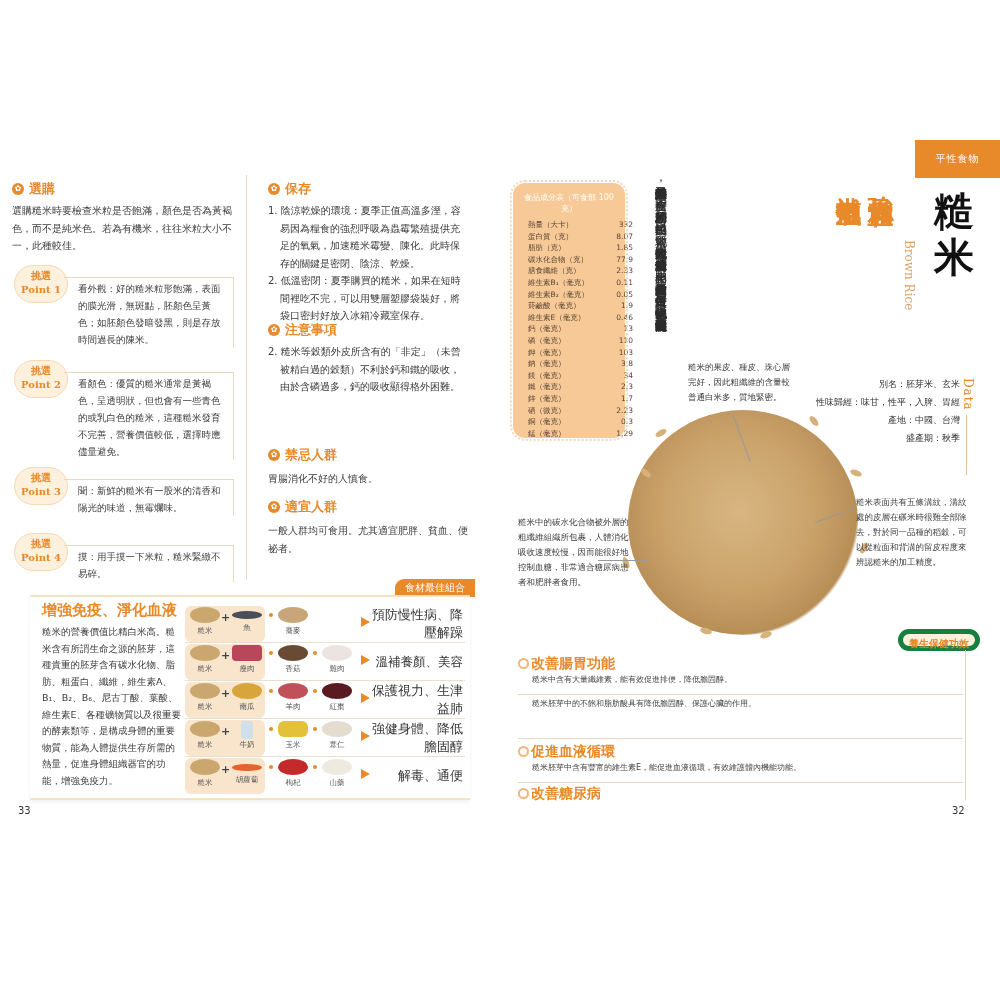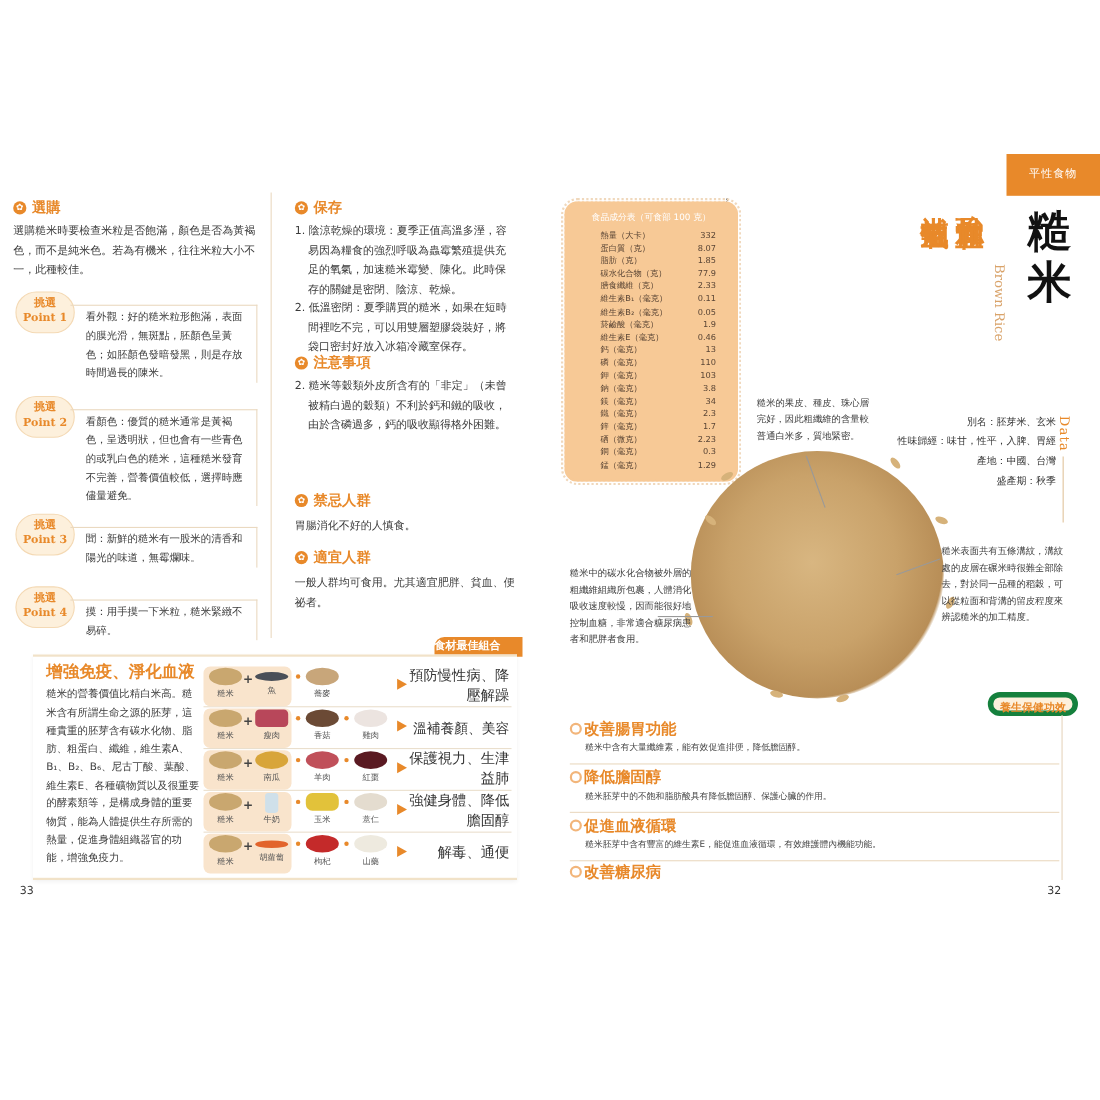--- a/index.html
+++ b/index.html
@@ -18,21 +18,21 @@
   .tip-badge .zh { font-size: 10px; line-height: 14px; margin-top: 3px; display: block; }
   .tip-badge .en { font-size: 10px; line-height: 14px; display: block; }
   .tip-body { position: absolute; left: 50px; top: 12px; width: 170px; padding-left: 14px; border-top: 1px solid #ead9c0; border-right: 1px solid #ead9c0; font-size: 9.5px; line-height: 17px; color: #3c3c3c; padding-top: 2px; padding-right: 4px; }
 
   .num-list li { list-style: none; padding-left: 12px; text-indent: -12px; font-size: 10px; line-height: 17.5px; }
 
   .divider-v { position: absolute; background: #ead9c0; width: 1px; }
 
   
   .combo-panel { position: absolute; left: 30px; top: 595px; width: 440px; height: 205px; background: #fff; border-top: 2px solid #f1e2c8; border-bottom: 2px solid #f1e2c8; box-shadow: 0 2px 4px rgba(0,0,0,0.06); }
-  .combo-tag { position: absolute; left: 395px; top: 579px; width: 80px; height: 18px; background: #e8892a; color: #fff; font-size: 10px; line-height: 18px; text-align: left; border-radius: 9px 0 0 0; font-weight: bold; }
+  .combo-tag { position: absolute; left: 395px; top: 579px; width: 80px; height: 18px; background: #e8892a; color: #fff; font-size: 10px; line-height: 18px; text-align: center; border-radius: 9px 0 0 0; }
   .combo-title { position: absolute; left: 12px; top: 4px; font-size: 15px; font-weight: bold; color: #e8892a; }
   .combo-desc { position: absolute; left: 12px; top: 27px; width: 140px; font-size: 9.5px; line-height: 16.5px; color: #3c3c3c; }
   .combo-row { position: absolute; left: 155px; width: 280px; height: 38px; border-bottom: 1px solid #eadfcd; }
   .combo-base { position: absolute; left: 0; top: 1px; width: 80px; height: 36px; background: #f9e4cc; border-radius: 6px; }
   .food { position: absolute; top: 2px; text-align: center; width: 36px; }
   .food .pic { display: block; margin: 0 auto; width: 30px; height: 16px; border-radius: 50%; }
   .food .nm { display: block; font-size: 7.5px; color: #555; margin-top: 3px; }
   .plus { position: absolute; left: 36px; top: 6px; font-size: 11px; color: #444; font-weight: bold; }
   .dot { position: absolute; top: 8px; width: 4px; height: 4px; background: #e8892a; border-radius: 50%; }
   .arrow { position: absolute; left: 176px; top: 12px; width: 0; height: 0; border-left: 9px solid #e8892a; border-top: 5px solid transparent; border-bottom: 5px solid transparent; }
@@ -40,21 +40,21 @@
 
   
   .cat-tag { position: absolute; left: 915px; top: 140px; width: 85px; height: 38px; background: #e8892a; color: #fff; font-size: 10px; line-height: 38px; text-align: center; letter-spacing: 1px; }
   .title-big { position: absolute; left: 928px; top: 188px; width: 52px; font-size: 40px; font-weight: bold; line-height: 46px; color: #111; text-align: center; }
   .title-en { position: absolute; left: 902px; top: 240px; writing-mode: vertical-rl; font-family: "DejaVu Serif", "Liberation Serif", serif; font-size: 12px; color: #d9a36a; }
 
   .vert-tagline { position: absolute; writing-mode: vertical-rl; font-size: 26px; font-weight: bold; line-height: 30px; color: #e8892a; letter-spacing: 2px; }
 
   .vert-body { position: absolute; left: 652px; top: 178px; height: 170px; writing-mode: vertical-rl; font-family: "DejaVu Serif", "Liberation Serif", serif; font-size: 12px; line-height: 18px; color: #2c2c2c; }
 
-  .nutri { position: absolute; left: 513px; top: 183px; width: 158px; height: 255px; background: #f7c996; border-radius: 12px; border: 2px dotted #f7c996; outline: 2px dotted #f0d8bc; outline-offset: 1px; }
+  .nutri { position: absolute; left: 513px; top: 183px; width: 112px; height: 255px; background: #f7c996; border-radius: 12px; border: 2px dotted #f7c996; outline: 2px dotted #f0d8bc; outline-offset: 1px; }
   .nutri-head { font-size: 8px; color: #fff; text-align: center; margin-top: 7px; }
   .nutri-table { width: 118px; margin: 5px auto 0; border-collapse: collapse; }
   .nutri-table td { font-size: 7.5px; line-height: 11.6px; color: #5a4535; padding-left: 13px; }
   .nutri-table td.v { text-align: right; }
 
   .rice-pile { position: absolute; left: 628px; top: 410px; width: 230px; height: 225px; border-radius: 50%; background: radial-gradient(ellipse at 48% 45%, #d8b681 0%, #c9a26a 45%, #b88e57 70%, rgba(200,160,100,0) 72%); }
   .grain { position: absolute; width: 12px; height: 6px; border-radius: 50%; background: #d6b27a; }
 
   .callout { position: absolute; font-size: 8.5px; line-height: 15px; color: #3c3c3c; }
   .leader { position: absolute; height: 1px; background: #999; transform-origin: left center; }
@@ -397,21 +397,20 @@
   <div class="data-bar"></div>
 
   <div class="health-tag">養生保健功效</div>
   <div class="health-frame"></div>
 
   <div class="benefit" style="top:653px;">
     <div class="bh"><span class="ring"></span><span>改善腸胃功能</span></div>
     <div class="bd">糙米中含有大量纖維素，能有效促進排便，降低膽固醇。</div>
   </div>
   <div class="benefit" style="top:697px;">
-    <div class="bh"><span class="ring"></span><span>降低膽固醇</span></div>
     <div class="bd">糙米胚芽中的不飽和脂肪酸具有降低膽固醇、保護心臟的作用。</div>
   </div>
   <div class="benefit" style="top:741px;">
     <div class="bh"><span class="ring"></span><span>促進血液循環</span></div>
     <div class="bd">糙米胚芽中含有豐富的維生素E，能促進血液循環，有效維護體內機能功能。</div>
   </div>
   <div class="benefit" style="top:783px;border-bottom:none;">
     <div class="bh"><span class="ring"></span><span>改善糖尿病</span></div>
   </div>
 

